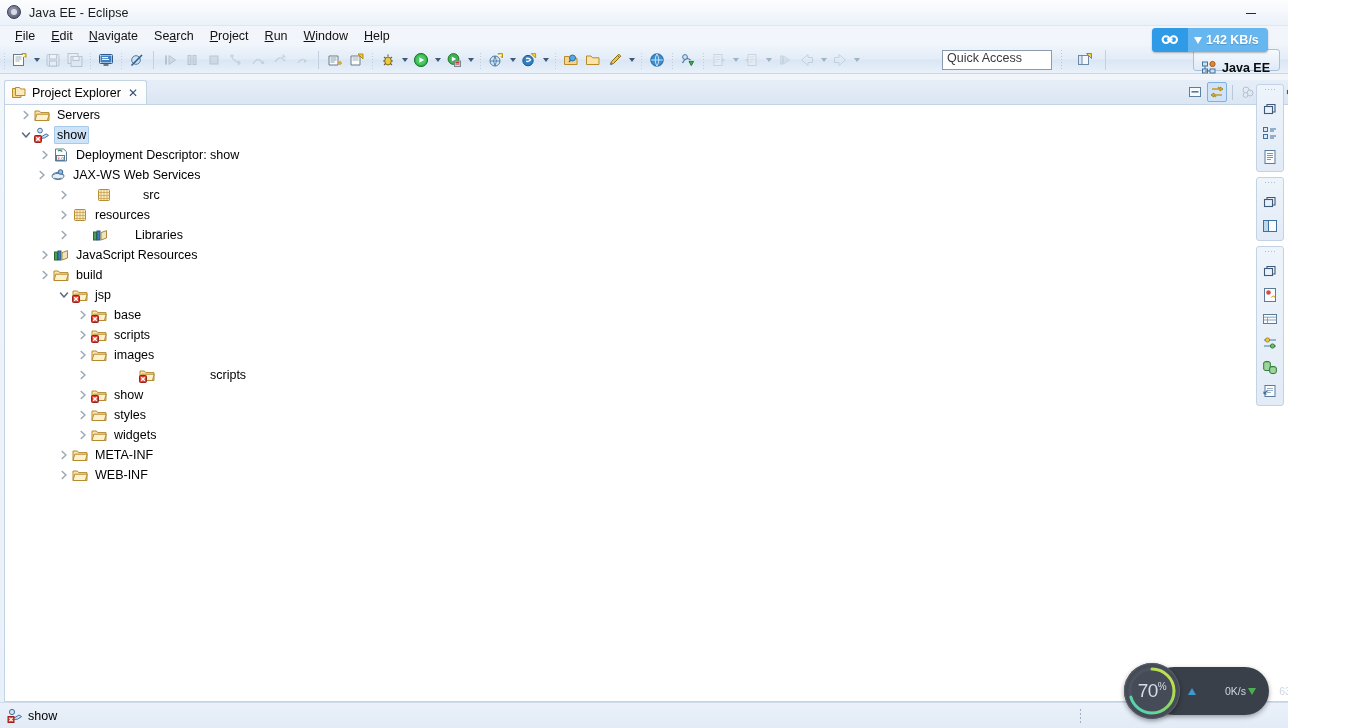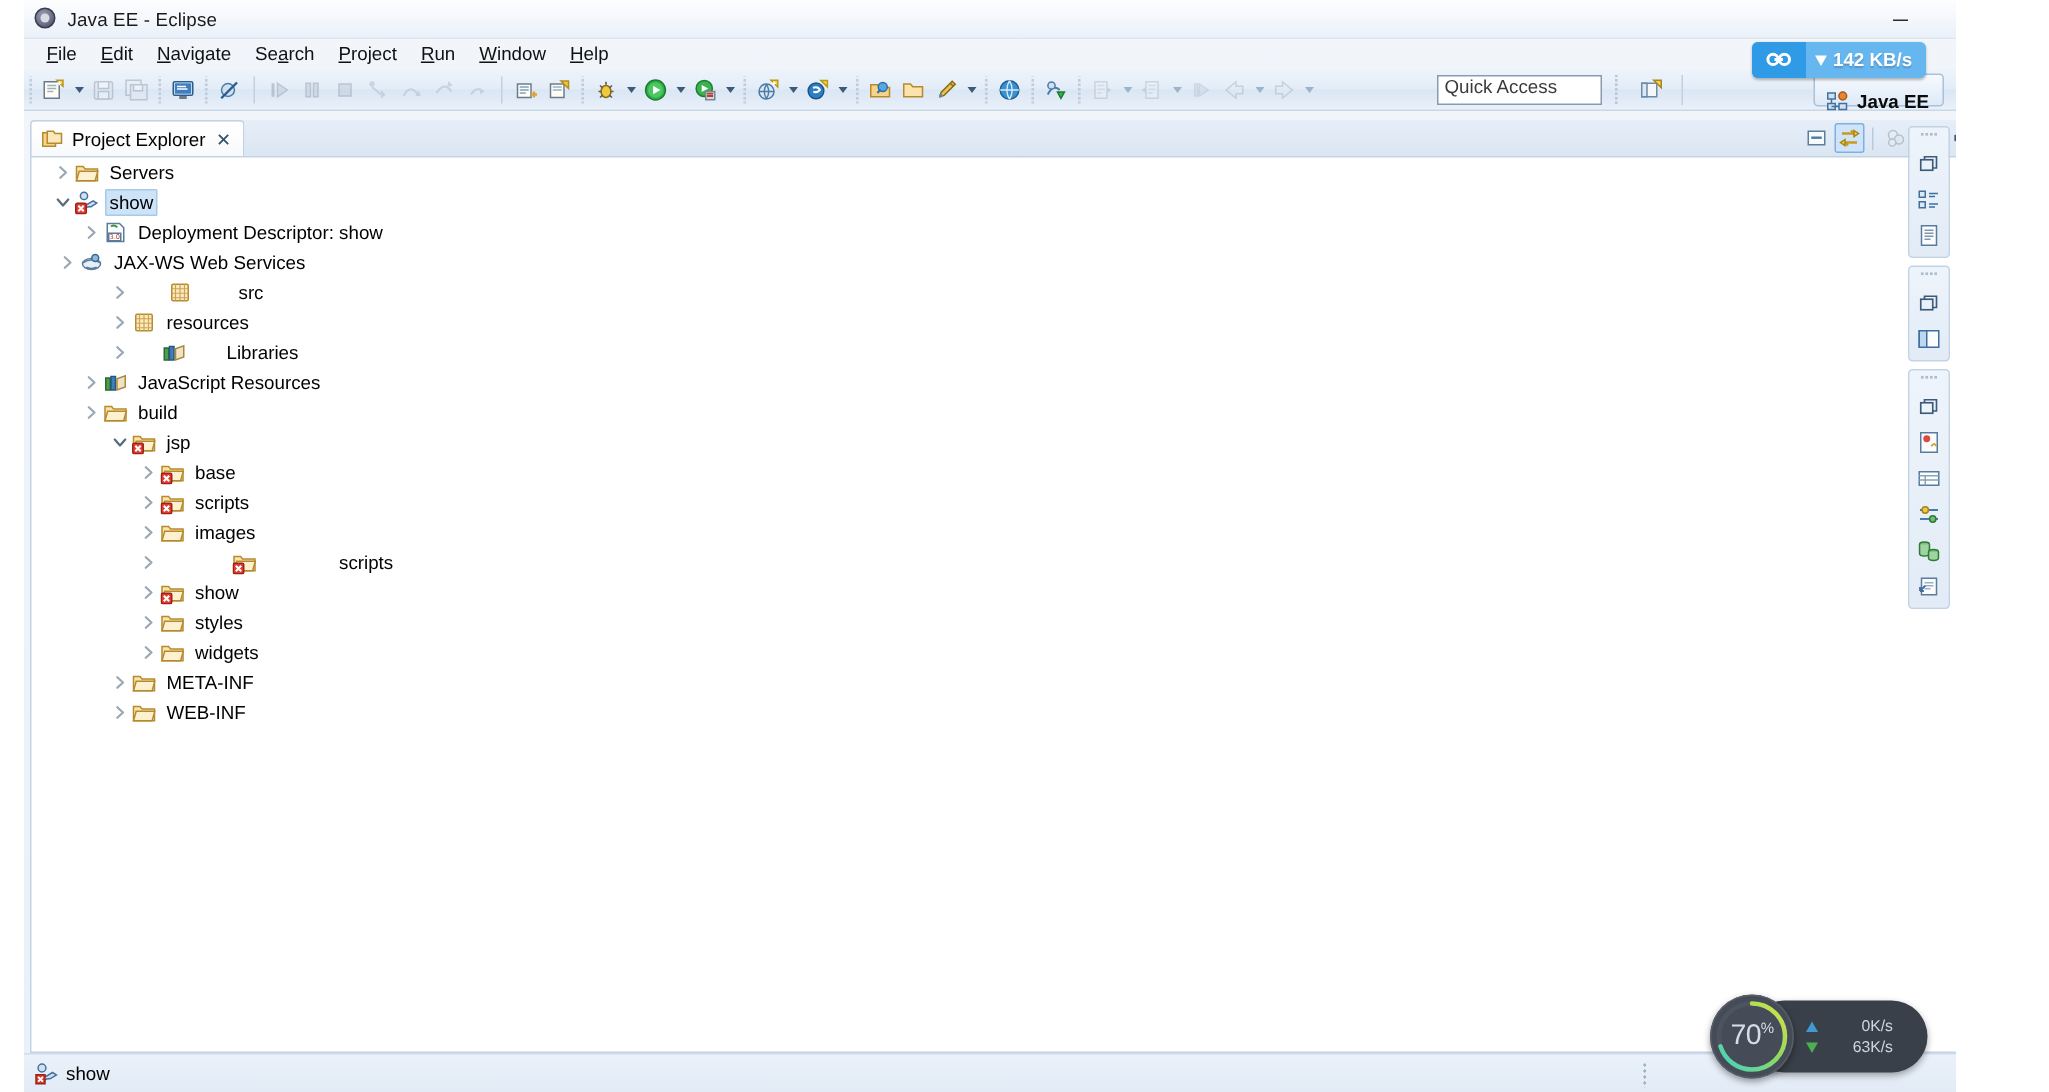--- a/index.html
+++ b/index.html
@@ -11,21 +11,20 @@
     font-family: "Liberation Sans", sans-serif;
     font-size: 12px;
     background: #ffffff;
     -webkit-font-smoothing: antialiased;
   }
   #app {
     position: relative;
     width: 1288px; height: 728px;
     background: linear-gradient(to bottom, #f2f6fb 0%, #e8f0f9 100%);
     overflow: hidden;
-    margin-left: 16px;
   }
 
   
   .titlebar {
     position: absolute; left: 0; top: 0; width: 1366px; height: 26px;
     background: linear-gradient(to bottom, #fdfdfe 0%, #f3f7fc 55%, #eaf1f9 100%);
     display: flex; align-items: center;
     border-bottom: 1px solid #dfe6ef;
   }
   .tb-icon {
@@ -251,21 +250,21 @@
     background: #464c57; z-index: 2;
     box-shadow: 0 2px 5px rgba(0,0,0,.4), inset 0 0 0 1px #565d69;
     display: flex; align-items: center; justify-content: center;
   }
   .perf-ring svg { position: absolute; left: 0; top: 0; }
   .perf-num {
     position: relative; z-index: 3; color: #d6dde6; font-size: 19px; letter-spacing: -.5px;
   }
   .perf-num sup { font-size: 10px; vertical-align: super; }
   .perf-rates {
-    position: relative; z-index: 3; display: flex; flex-direction: column;
+    position: relative; z-index: 3; display: flex; flex-direction: row;
     justify-content: center; gap: 2px; color: #cfd6df; margin-left: 2px;
   }
   .perf-rate { display: flex; align-items: center; gap: 4px; font-size: 10.5px; }
   .perf-rate .val { width: 46px; text-align: right; }
   .arr-up { width: 0; height: 0; border-left: 4px solid transparent; border-right: 4px solid transparent; border-bottom: 7px solid #3f9ad0; }
   .arr-dn { width: 0; height: 0; border-left: 4px solid transparent; border-right: 4px solid transparent; border-top: 7px solid #4caf50; }
 </style>
 </head>
 <body>
 
@@ -693,21 +692,21 @@
           <span class="ticon">
             <svg class="icn" viewBox="0 0 16 16">
               <path d="M2.5 2 h8.2 l2.8 2.8 V14 H2.5z" fill="#fafcfe" stroke="#5b7b9b"></path>
               <rect x="3.5" y="8.5" width="8" height="5" fill="#ffffff" stroke="#5b7b9b"></rect>
               <text x="7.5" y="12.6" font-size="4.4" text-anchor="middle" fill="#b03a2e" font-family="DejaVu Sans">3.0</text>
               <path d="M5 4 q2.2 -1.6 4.2 .6" fill="none" stroke="#3f8f4f" stroke-width="1.2"></path>
             </svg>
           </span>
           <span class="tlabel">Deployment Descriptor: show</span>
         </div>
-        <div class="trow" style="padding-left: 16px;">
+        <div class="trow" style="padding-left: 29px;">
           <span class="twist">
             <svg width="10" height="10" viewBox="0 0 10 10">
               <path d="M3.2 1.5 L7 5 L3.2 8.5" fill="none" stroke="#9aa7b4" stroke-width="1.5" stroke-linecap="round" stroke-linejoin="round"></path>
             </svg>
           </span>
           <span class="ticon">
             <svg class="icn" viewBox="0 0 16 16">
               <ellipse cx="8" cy="9" rx="6" ry="3.6" fill="#e6eef6" stroke="#5b7b9b"></ellipse>
               <path d="M2.6 8 q5.4 -3.4 10.8 0" fill="none" stroke="#5b7b9b"></path>
               <circle cx="10.5" cy="5" r="2.3" fill="#8fb8dd" stroke="#3c6a98"></circle>

